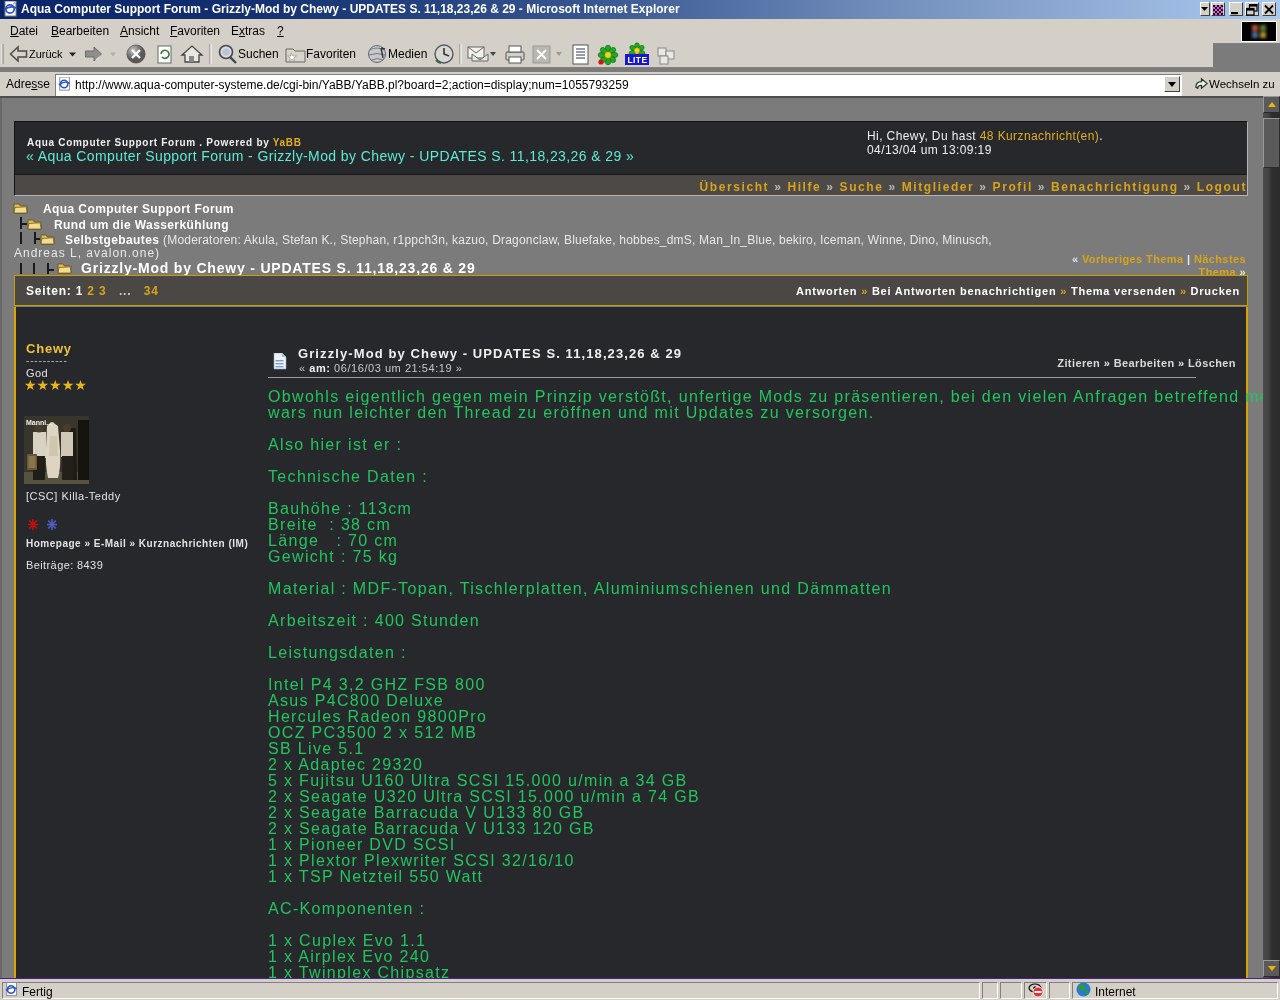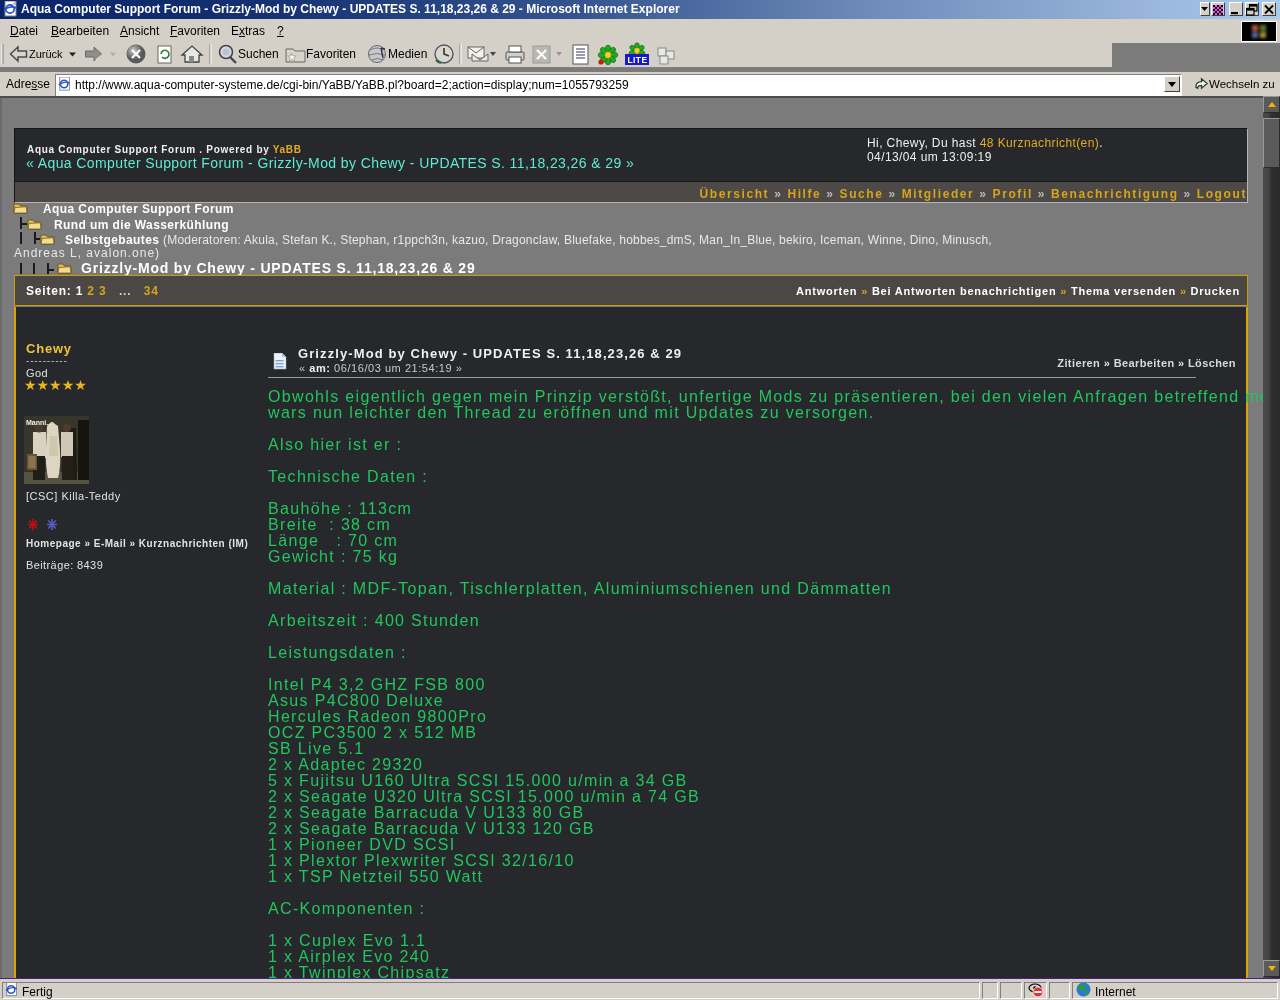--- a/index.html
+++ b/index.html
@@ -12,40 +12,40 @@
 #titletext { position:absolute; left:21px; top:2px; color:#fff; font-size:12px; font-weight:bold; letter-spacing:0px; }
 .tbtn { position:absolute; top:2px; width:14px; height:14px; background:#d4d0c8;
   border-top:1px solid #fff; border-left:1px solid #fff; border-right:1px solid #404040; border-bottom:1px solid #404040;
   font-size:9px; text-align:center; line-height:12px; color:#000; }
 #menubar { position:absolute; left:0; top:19px; width:1280px; height:25px; background:#d4d0c8;
   border-bottom:1px solid #808080; }
 .menuitem { position:absolute; top:5px; font-size:12px; color:#000; }
 .menuitem u { text-decoration:underline; }
 #throbber { position:absolute; right:3px; top:2px; width:36px; height:21px; background:#000;
   border:1px solid #fff; }
-#toolbar { position:absolute; left:0; top:40px; width:1112px; height:28px; background:#d4d0c8;
+#toolbar { position:absolute; left:0; top:40px; width:1213px; height:28px; background:#d4d0c8;
   border-bottom:1px solid #808080; }
 #addrbar { position:absolute; left:0; top:72px; width:1280px; height:24px; background:#d4d0c8; }
 #addrlabel { position:absolute; left:6px; top:5px; font-size:12px; color:#000; }
 #urlbox { position:absolute; left:55px; top:2px; width:1127px; height:26px; background:#fff;
   border-top:1px solid #808080; border-left:1px solid #808080; border-bottom:1px solid #fff; border-right:1px solid #fff; }
 #urltext { position:absolute; left:19px; top:3px; font-size:12px; color:#000; white-space:nowrap; }
 #ddbtn { position:absolute; right:1px; top:1px; width:16px; height:16px; background:#d4d0c8;
   border-top:1px solid #fff; border-left:1px solid #fff; border-right:1px solid #404040; border-bottom:1px solid #404040; }
 #gobox { position:absolute; left:1188px; top:2px; width:92px; height:20px; font-size:12px; color:#000; white-space:nowrap; }
 
 #content { position:absolute; left:0; top:96px; width:1280px; height:882px; background:#7b7b7b; overflow:hidden; }
 #sbar { position:absolute; left:1263px; top:0; width:17px; height:882px; background:linear-gradient(to right,#4a4a4a 0,#454545 5px,#2e2e2e 9px,#2b2b2b 17px); }
 .sbtn { position:absolute; left:0; width:17px; height:17px; background:#5a5a5a;
   border-top:1px solid #989898; border-left:1px solid #989898; border-right:1px solid #2a2a2a; border-bottom:1px solid #2a2a2a; }
 #sthumb { position:absolute; left:0; top:22px; width:17px; height:50px; background:#5a5a5a;
   border-top:1px solid #989898; border-left:1px solid #989898; border-right:1px solid #2a2a2a; border-bottom:1px solid #2a2a2a; }
 .goldtri { width:0; height:0; margin:5px auto 0; }
 
-#hdrtable { position:absolute; left:14px; top:32px; width:1234px; height:75px; border:1px solid; border-color:#141414 #b4b4b4 #b4b4b4 #141414; background:#26282b; }
+#hdrtable { position:absolute; left:14px; top:25px; width:1234px; height:75px; border:1px solid; border-color:#141414 #b4b4b4 #b4b4b4 #141414; background:#26282b; }
 #hdrdark { position:absolute; left:0; top:0; width:1232px; height:52px; background:#26282b; }
 #hdrstrip { position:absolute; left:0; top:52px; width:1232px; height:21px; background:#4c4946; border-top:1px solid #1a1a1a; }
 .gold { color:#e3ac23; }
 .goldb { color:#e3ac23; font-weight:bold; }
 #hl1 { position:absolute; left:12px; top:15px; font-size:10px; font-weight:bold; letter-spacing:0.7px; color:#efefef; }
 #hl2 { position:absolute; left:11px; top:26px; font-size:14px; letter-spacing:0.4px; color:#5eead4; }
 #hr1 { position:absolute; left:852px; top:7px; font-size:12px; letter-spacing:0.4px; color:#efefef; }
 #stripmenu { position:absolute; left:0; top:5px; width:1232px; text-align:right; font-size:12px; font-weight:bold; letter-spacing:1.6px; color:#b8b8b8; }
 #stripmenu a { color:#d8a41a; text-decoration:none; }
 
@@ -300,20 +300,21 @@
   <div class="tbar" style="left:20px;top:167px;height:11px"></div>
   <div class="tbar" style="left:33px;top:167px;height:11px"></div>
   <div class="tbar" style="left:47px;top:167px;height:11px"></div>
   <div class="tstub" style="left:49px;top:173px;width:5px"></div>
   <svg class="folder" style="left:57px;top:166px" viewBox="0 0 15 12">
       <path d="M1 2 L6 2 L7.5 4 L14 4 L14 11 L1 11 Z" fill="#e2bc56" stroke="#6a5212" stroke-width="0.9"></path>
       <path d="M2 5.5 L13.2 4.8 L14 11 L1 11 Z" fill="#f2dc90" stroke="#6a5212" stroke-width="0.7"></path>
     </svg>
   <div class="tree" style="left:81px;top:165px;font-size:14px;line-height:15px;letter-spacing:0.8px">Grizzly-Mod by Chewy - UPDATES S. 11,18,23,26 &amp; 29</div>
 
+  <div id="topicnav">« <span class="g">Vorheriges Thema</span> | <span class="g">Nächstes</span><br><span class="g">Thema</span> »</div>
 
   <div id="seitenbox">
     <div id="seitenl">Seiten: 1 <span class="g">2</span> <span class="g">3</span>&nbsp;&nbsp;<span style="color:#cfcfcf">&nbsp;...&nbsp;</span>&nbsp;&nbsp;<span class="g">34</span></div>
     <div id="seitenr">Antworten <span class="g">»</span> Bei Antworten benachrichtigen <span class="g">»</span> Thema versenden <span class="g">»</span> Drucken</div>
   </div>
 
   <div id="posts">
 
     <div class="lc" style="top:34px;left:10px;font-size:13px;letter-spacing:0.8px;font-weight:bold;color:#eec339">Chewy</div>
     <div class="lc" style="top:48px;color:#bdbdbd;font-size:10px;letter-spacing:0">- - - - - - - - - -</div>

